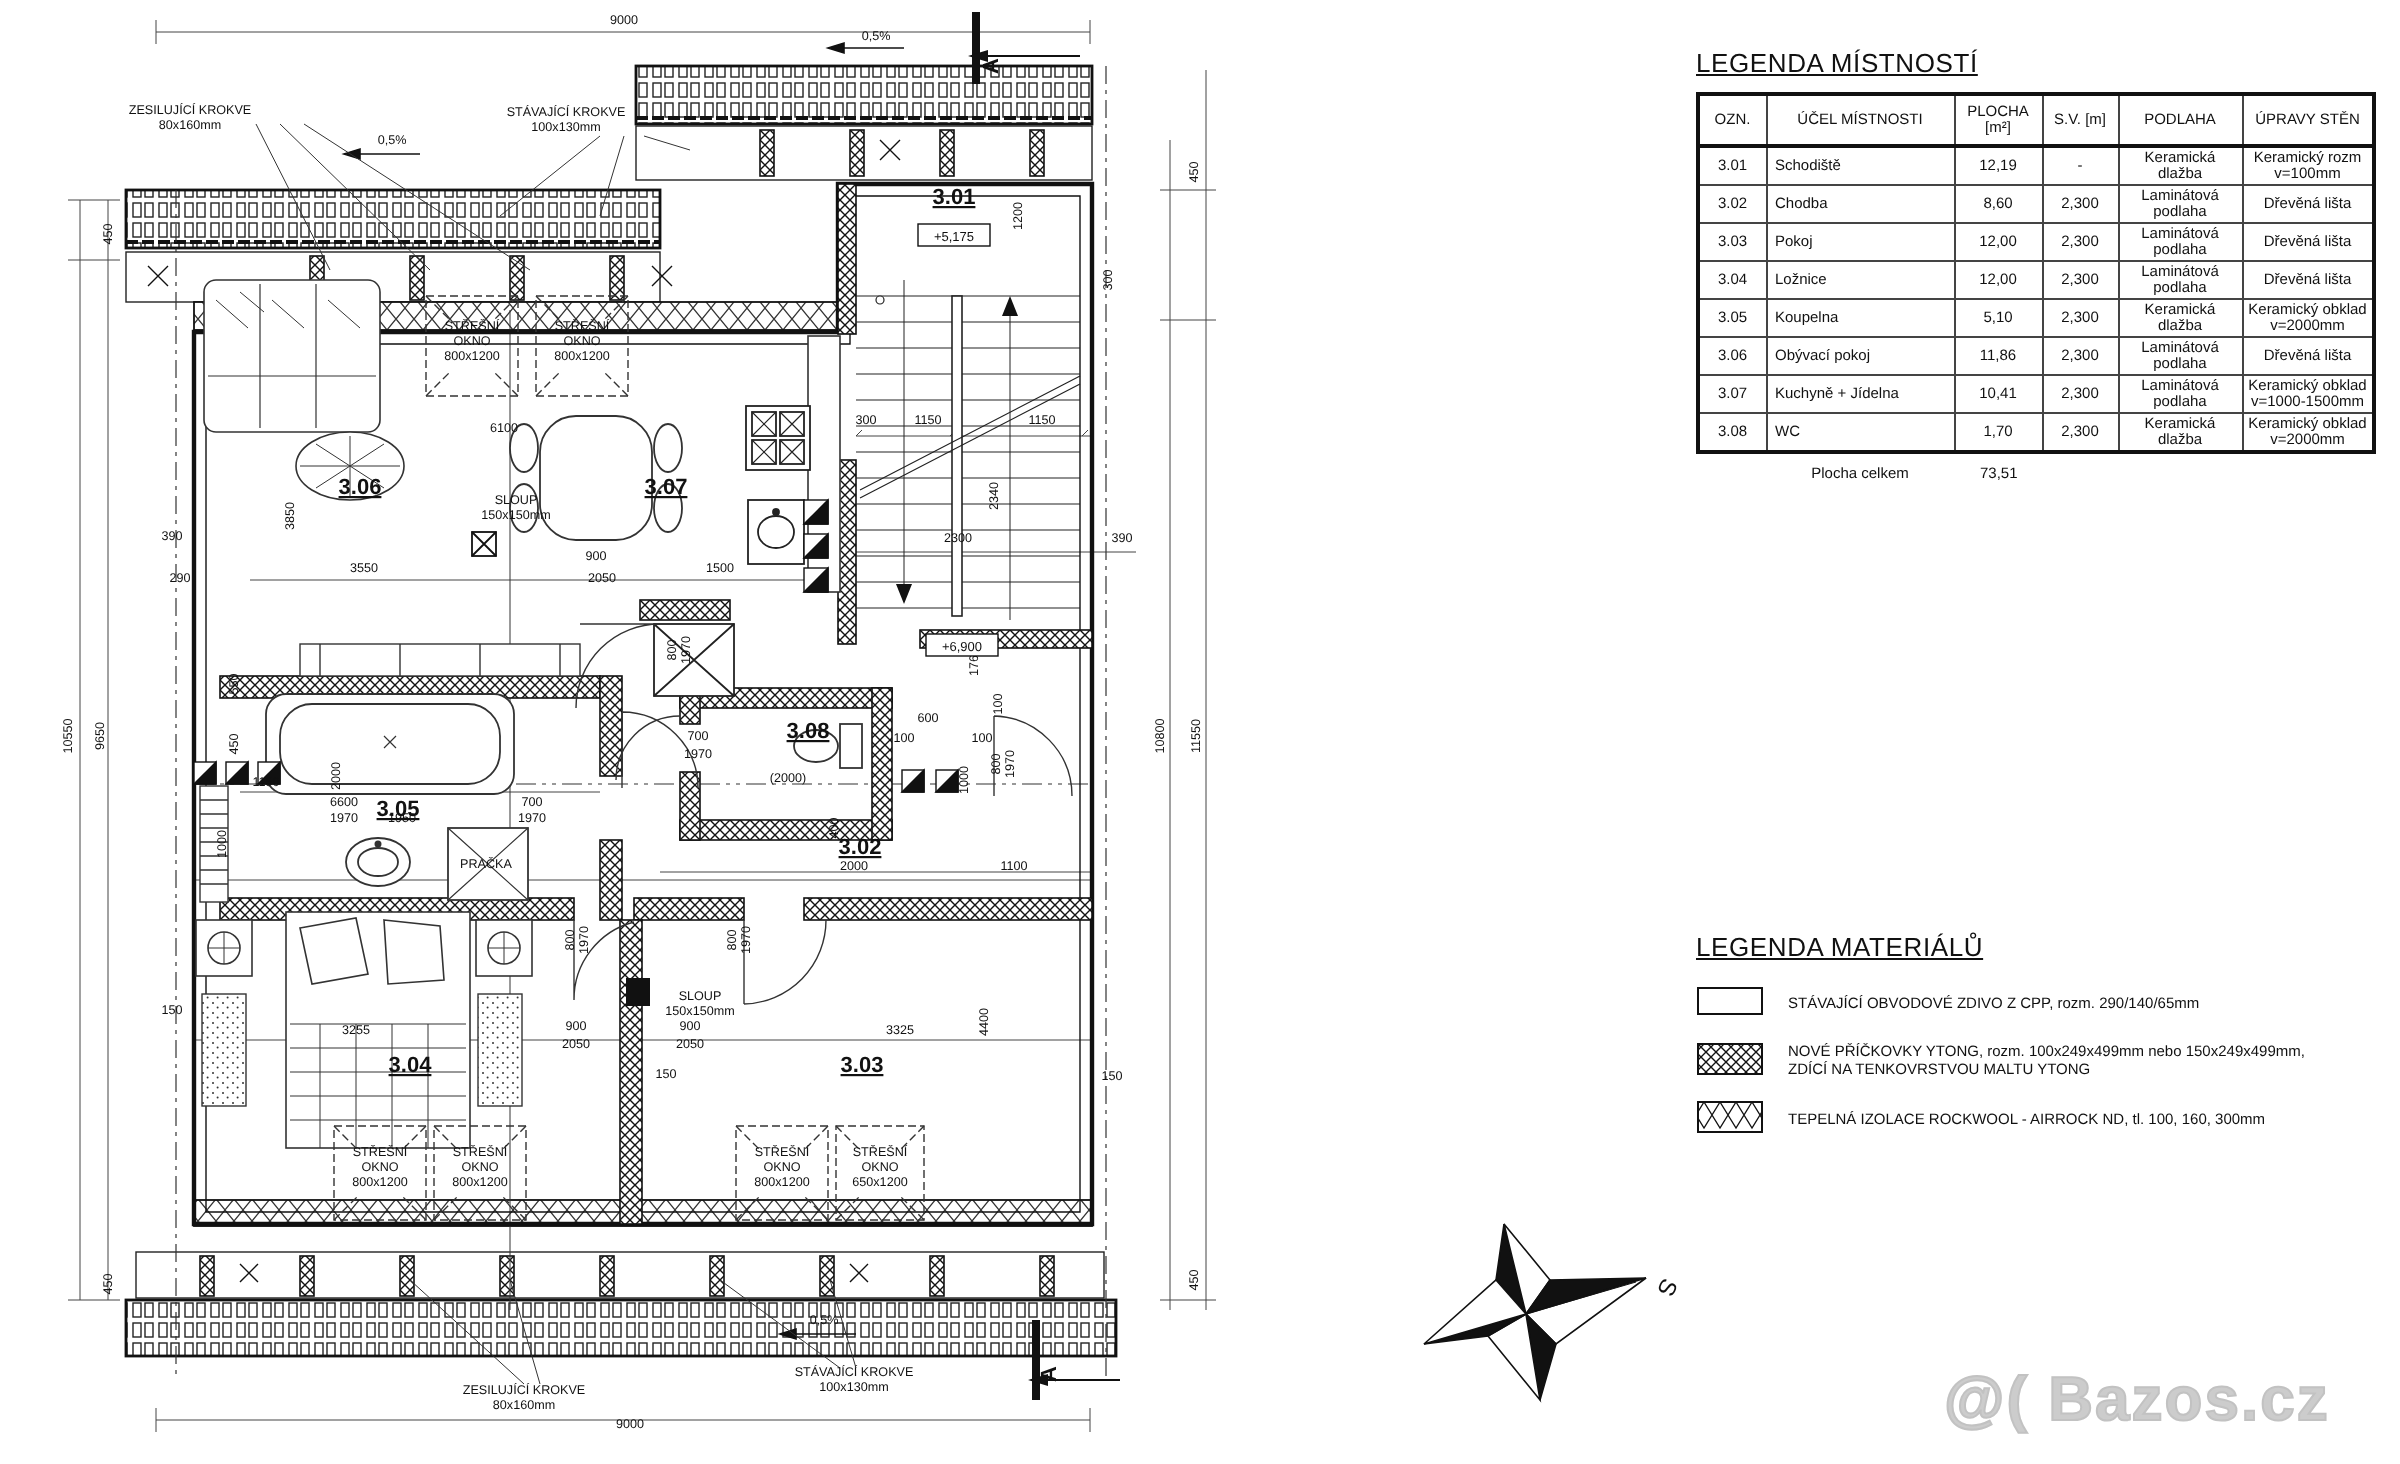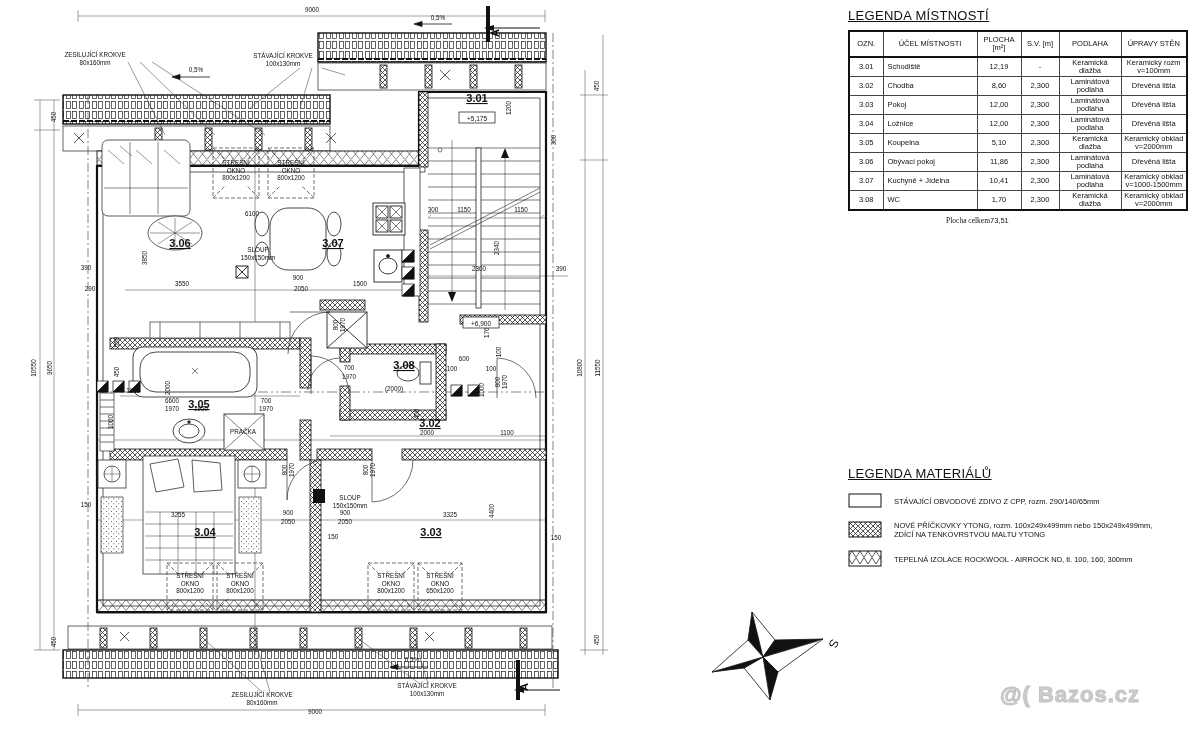--- a/index.html
+++ b/index.html
@@ -6,40 +6,40 @@
   #canvas{position:relative;width:1200px;height:732px;background:#fff;overflow:hidden;
           font-family:"Liberation Sans",sans-serif;color:#111;}
   svg text{font-family:"Liberation Sans",sans-serif;fill:#111;}
   .dim{font-size:6.3px;}
   .anno{font-size:6.3px;}
   .room{font-size:11px;font-weight:bold;text-decoration:underline;}
   .elev{font-size:6.5px;}
   .sect{font-size:11px;font-weight:bold;}
 
   
-  #legend-rooms{position:absolute;left:848px;top:8px;width:340px;}
+  #legend-rooms{position:absolute;left:848px;top:24px;width:340px;}
   #legend-rooms .title{font-size:13px;letter-spacing:.3px;text-decoration:underline;margin-bottom:7px;}
   #legend-rooms table{border-collapse:collapse;width:338px;table-layout:fixed;padding-left:28px;}
   #legend-rooms th,#legend-rooms td{border:1px solid #444;font-size:7.5px;font-weight:normal;
       text-align:center;padding:1px 2px;line-height:8px;height:15px;overflow:hidden;}
   #legend-rooms table{border:2px solid #111;}
   #legend-rooms thead th{height:22px;border-bottom:2px solid #111;}
   #legend-rooms td.left{text-align:left;padding-left:4px;}
   #legend-rooms .total{display:flex;font-size:7.5px;margin-top:5px;}
-  #legend-rooms .total .tl{margin-left:22px;width:120px;text-align:right;font-family:Liberation Serif, serif;}
+  #legend-rooms .total .tl{margin-left:22px;width:120px;text-align:center;}
   #legend-rooms .total .tv{width:46px;text-align:left;}
 
   
   #legend-materials{position:absolute;left:848px;top:466px;width:345px;}
   #legend-materials .title{font-size:13px;letter-spacing:.3px;text-decoration:underline;margin-bottom:12px;}
   .mat-item{display:flex;align-items:center;margin-bottom:11px;}
   .mat-item svg{flex:0 0 auto;margin-right:12px;}
   .mat-item .txt{font-size:7.5px;line-height:9px;padding-top:2px;max-width:280px;}
 
-  #watermark{position:absolute;left:1000px;top:682px;width:200px;font-size:22px;font-weight:bold;
+  #watermark{position:absolute;left:972px;top:682px;width:200px;font-size:31px;font-weight:bold;
       color:#cccccc;-webkit-text-stroke:1px #c2c2c2;letter-spacing:1px;white-space:nowrap;}
 </style>
 </head>
 <body>
 
 <div id="canvas">
 
 <svg id="plan" width="1200" height="732" viewBox="0 0 1200 732">
   <defs>
     <pattern id="p-rafter" width="13" height="10" patternUnits="userSpaceOnUse">

